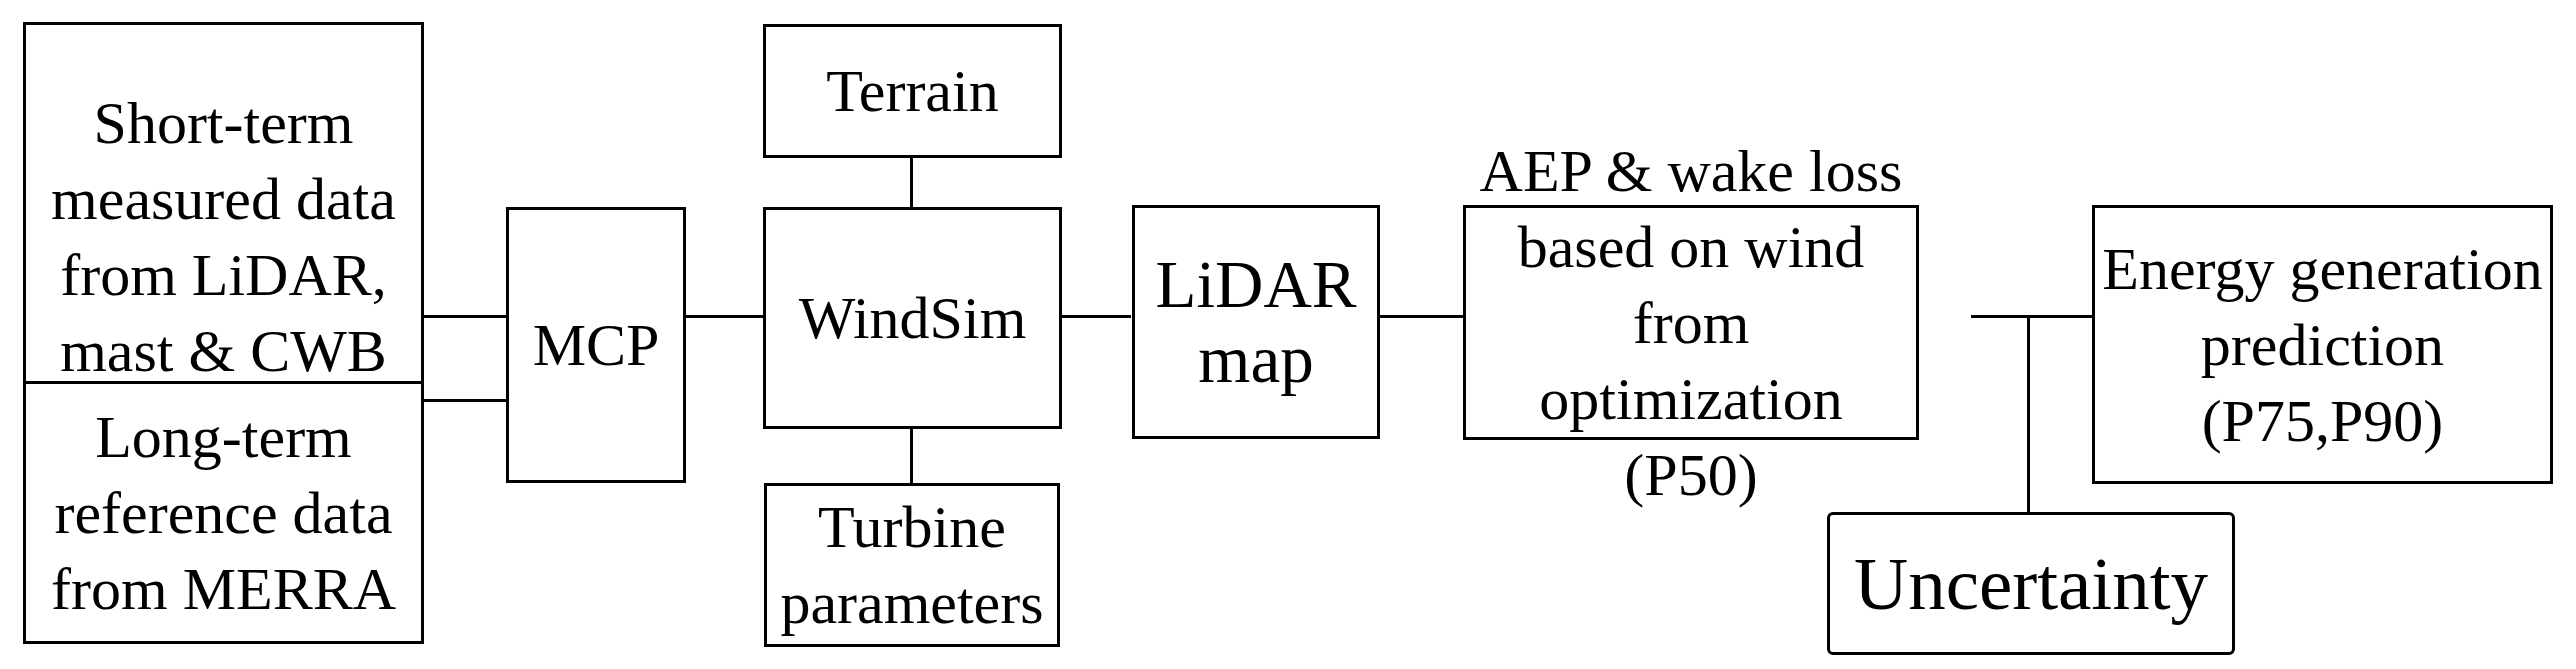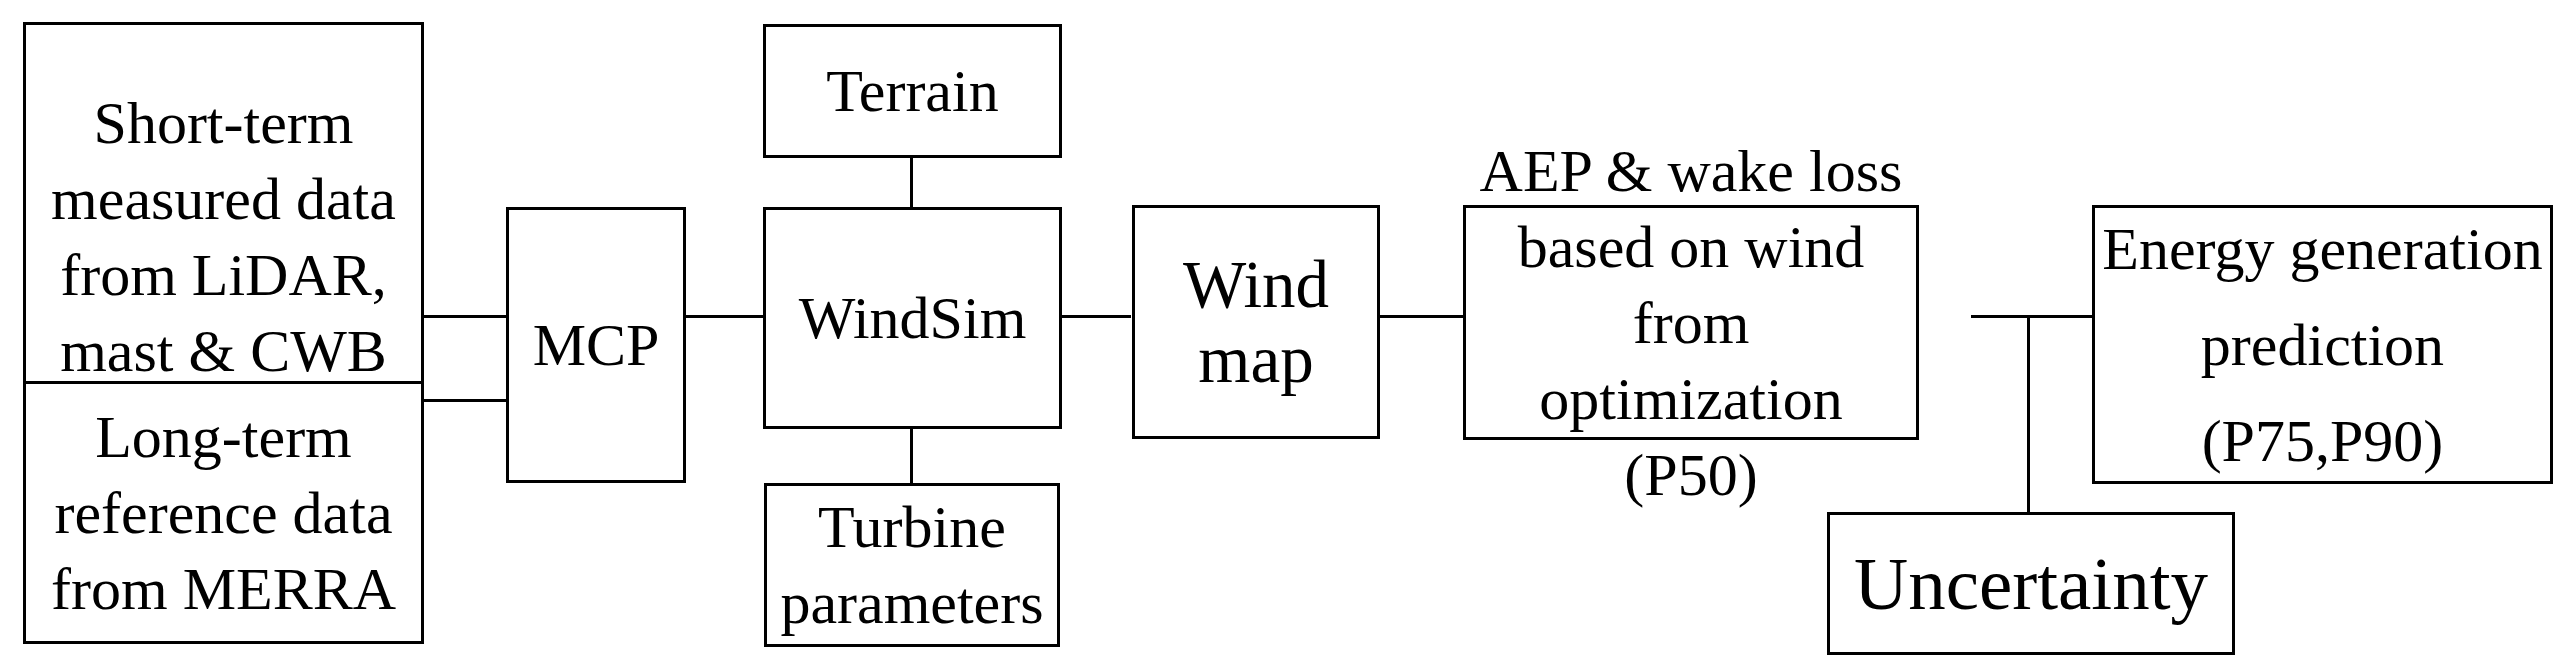--- a/index.html
+++ b/index.html
@@ -19,21 +19,21 @@
     background: #ffffff;
     display: flex;
     flex-direction: column;
     justify-content: center;
     align-items: center;
     text-align: center;
   }
   .label { display: block; }
   .f80  { font-size: 60px;  line-height: 76px; }
   .f90  { font-size: 67px;  line-height: 75px; }
-  .f100 { font-size: 75px; line-height: 82px; }
+  .f100 { font-size: 75px; line-height: 82px; border-radius: 6px; }
   .hline { position: absolute; height: 3px; background: #000000; }
   .vline { position: absolute; width: 3px;  background: #000000; }
 </style>
 </head>
 <body>
 
 <div id="canvas">
 
   <div class="node f80" style="left:23px; top:21.6px; width:401px; height:431px;">
     <span class="label">Short-term</span>
@@ -59,31 +59,31 @@
   <div class="node f80" style="left:763px; top:207px; width:299px; height:222px;text-align:center;">
     <span class="label">WindSim</span>
   </div>
 
   <div class="node f80" style="left:764px; top:483px; width:296px; height:164px;">
     <span class="label">Turbine</span>
     <span class="label">parameters</span>
   </div>
 
   <div class="node f90" style="left:1132px; top:205px; width:248px; height:234px;">
-    <span class="label">Wind</span>
+    <span class="label">LiDAR</span>
     <span class="label">map</span>
   </div>
 
   <div class="node f80" style="left:1463px; top:205px; width:456px; height:235px;">
     <span class="label">AEP &amp; wake loss</span>
     <span class="label">based on wind from</span>
     <span class="label">optimization (P50)</span>
   </div>
 
-  <div class="node f80" style="left:2092px; top:205px; width:461px; height:279px;gap:20px;">
+  <div class="node f80" style="left:2092px; top:205px; width:461px; height:279px;">
     <span class="label">Energy generation</span>
     <span class="label">prediction</span>
     <span class="label">(P75,P90)</span>
   </div>
 
   <div class="node f100" style="left:1827px; top:512px; width:408px; height:143px;">
     <span class="label">Uncertainty</span>
   </div>
 
   <div class="hline" style="left:424px; top:315px; width:82px;"></div>

